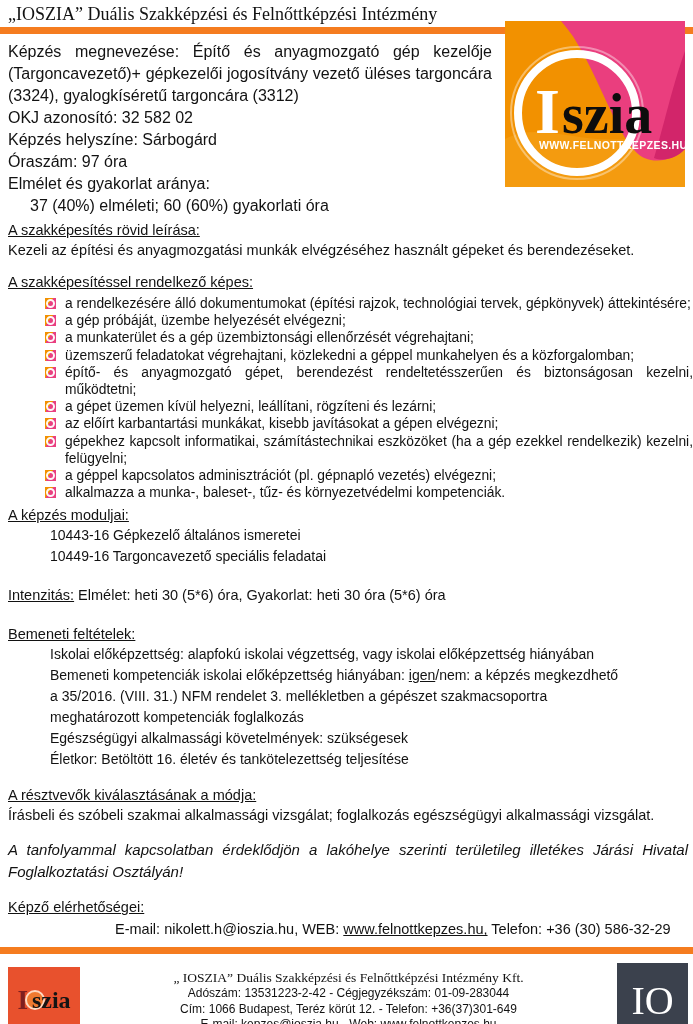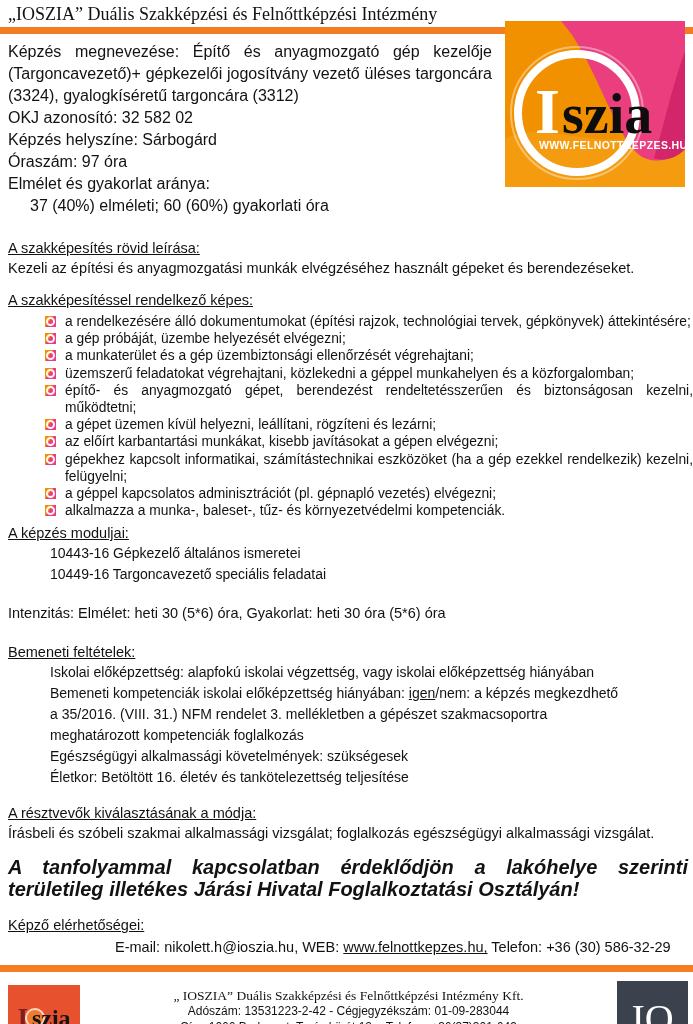--- a/index.html
+++ b/index.html
@@ -13,35 +13,35 @@
   .rule{height:7px;background:#F57C1F;margin:1px -5px 0 -8px;}
   
   .logo-box{position:absolute;left:505px;top:21px;width:180px;height:166px;}
   
   .course{margin-top:7px;width:484px;font-weight:normal;font-size:16px;line-height:22px;}
   .course .jst{text-align:justify;}
   .course .ratio-val{padding-left:22px;}
   
   .sec-h{font-size:14.5px;line-height:19px;text-decoration:underline;font-weight:400;}
   .body-txt{font-size:14.5px;line-height:20px;}
-  .mt14{margin-top:22px;} .mt13{margin-top:13px;} .mt18{margin-top:18px;}
+  .mt14{margin-top:4px;} .mt13{margin-top:13px;} .mt18{margin-top:18px;}
   .mt20{margin-top:20px;} .mt16{margin-top:16px;} .mt8{margin-top:8px;}
   
   ul.caps{list-style:none;margin:3px 12px 0 37px;padding:0;width:648px;}
   ul.caps li{position:relative;padding-left:20px;font-size:13.8px;line-height:17.2px;text-align:justify;}
   .bullet-icon{position:absolute;left:0;top:3px;width:11px;height:11px;
     background:linear-gradient(125deg,#F29100 42%,#E93F80 42%);}
   .bullet-icon::after{content:"";position:absolute;inset:1px;border:2px solid rgba(255,255,255,.95);border-radius:50%;}
   
   .ind{padding-left:42px;font-size:14px;line-height:21px;}
   .mod-line{line-height:21px;}
-  .inline-h{}
+  .inline-h{text-decoration:underline;}
   .u{text-decoration:underline;}
   
-  .notice{margin-top:14px;font-weight:bold;font-style:italic;font-size:20px;line-height:21.5px;text-align:justify;}
+  .notice{margin-top:14px;font-weight:normal;font-style:italic;font-size:15px;line-height:21.5px;text-align:justify;}
   
   .contact-line{padding-left:107px;font-size:14.5px;line-height:20px;margin-top:2px;}
   
   .footer{display:flex;align-items:flex-start;margin-top:9px;}
   .f-logo-left{width:72px;height:66px;background:#E8512D;position:relative;flex:0 0 auto;margin-top:4px;
     font-family:"Liberation Serif",serif;font-weight:bold;display:flex;align-items:center;justify-content:center;}
   .fl-i{color:#7E1F1F;font-size:27px;}
   .fl-ring{display:inline-block;width:16px;height:16px;border-radius:50%;background:#F07A30;
     border:2px solid #FFD9C2;margin:0 -13px 0 -3px;vertical-align:-3px;}
   .fl-szia{color:#141414;font-size:24px;}

